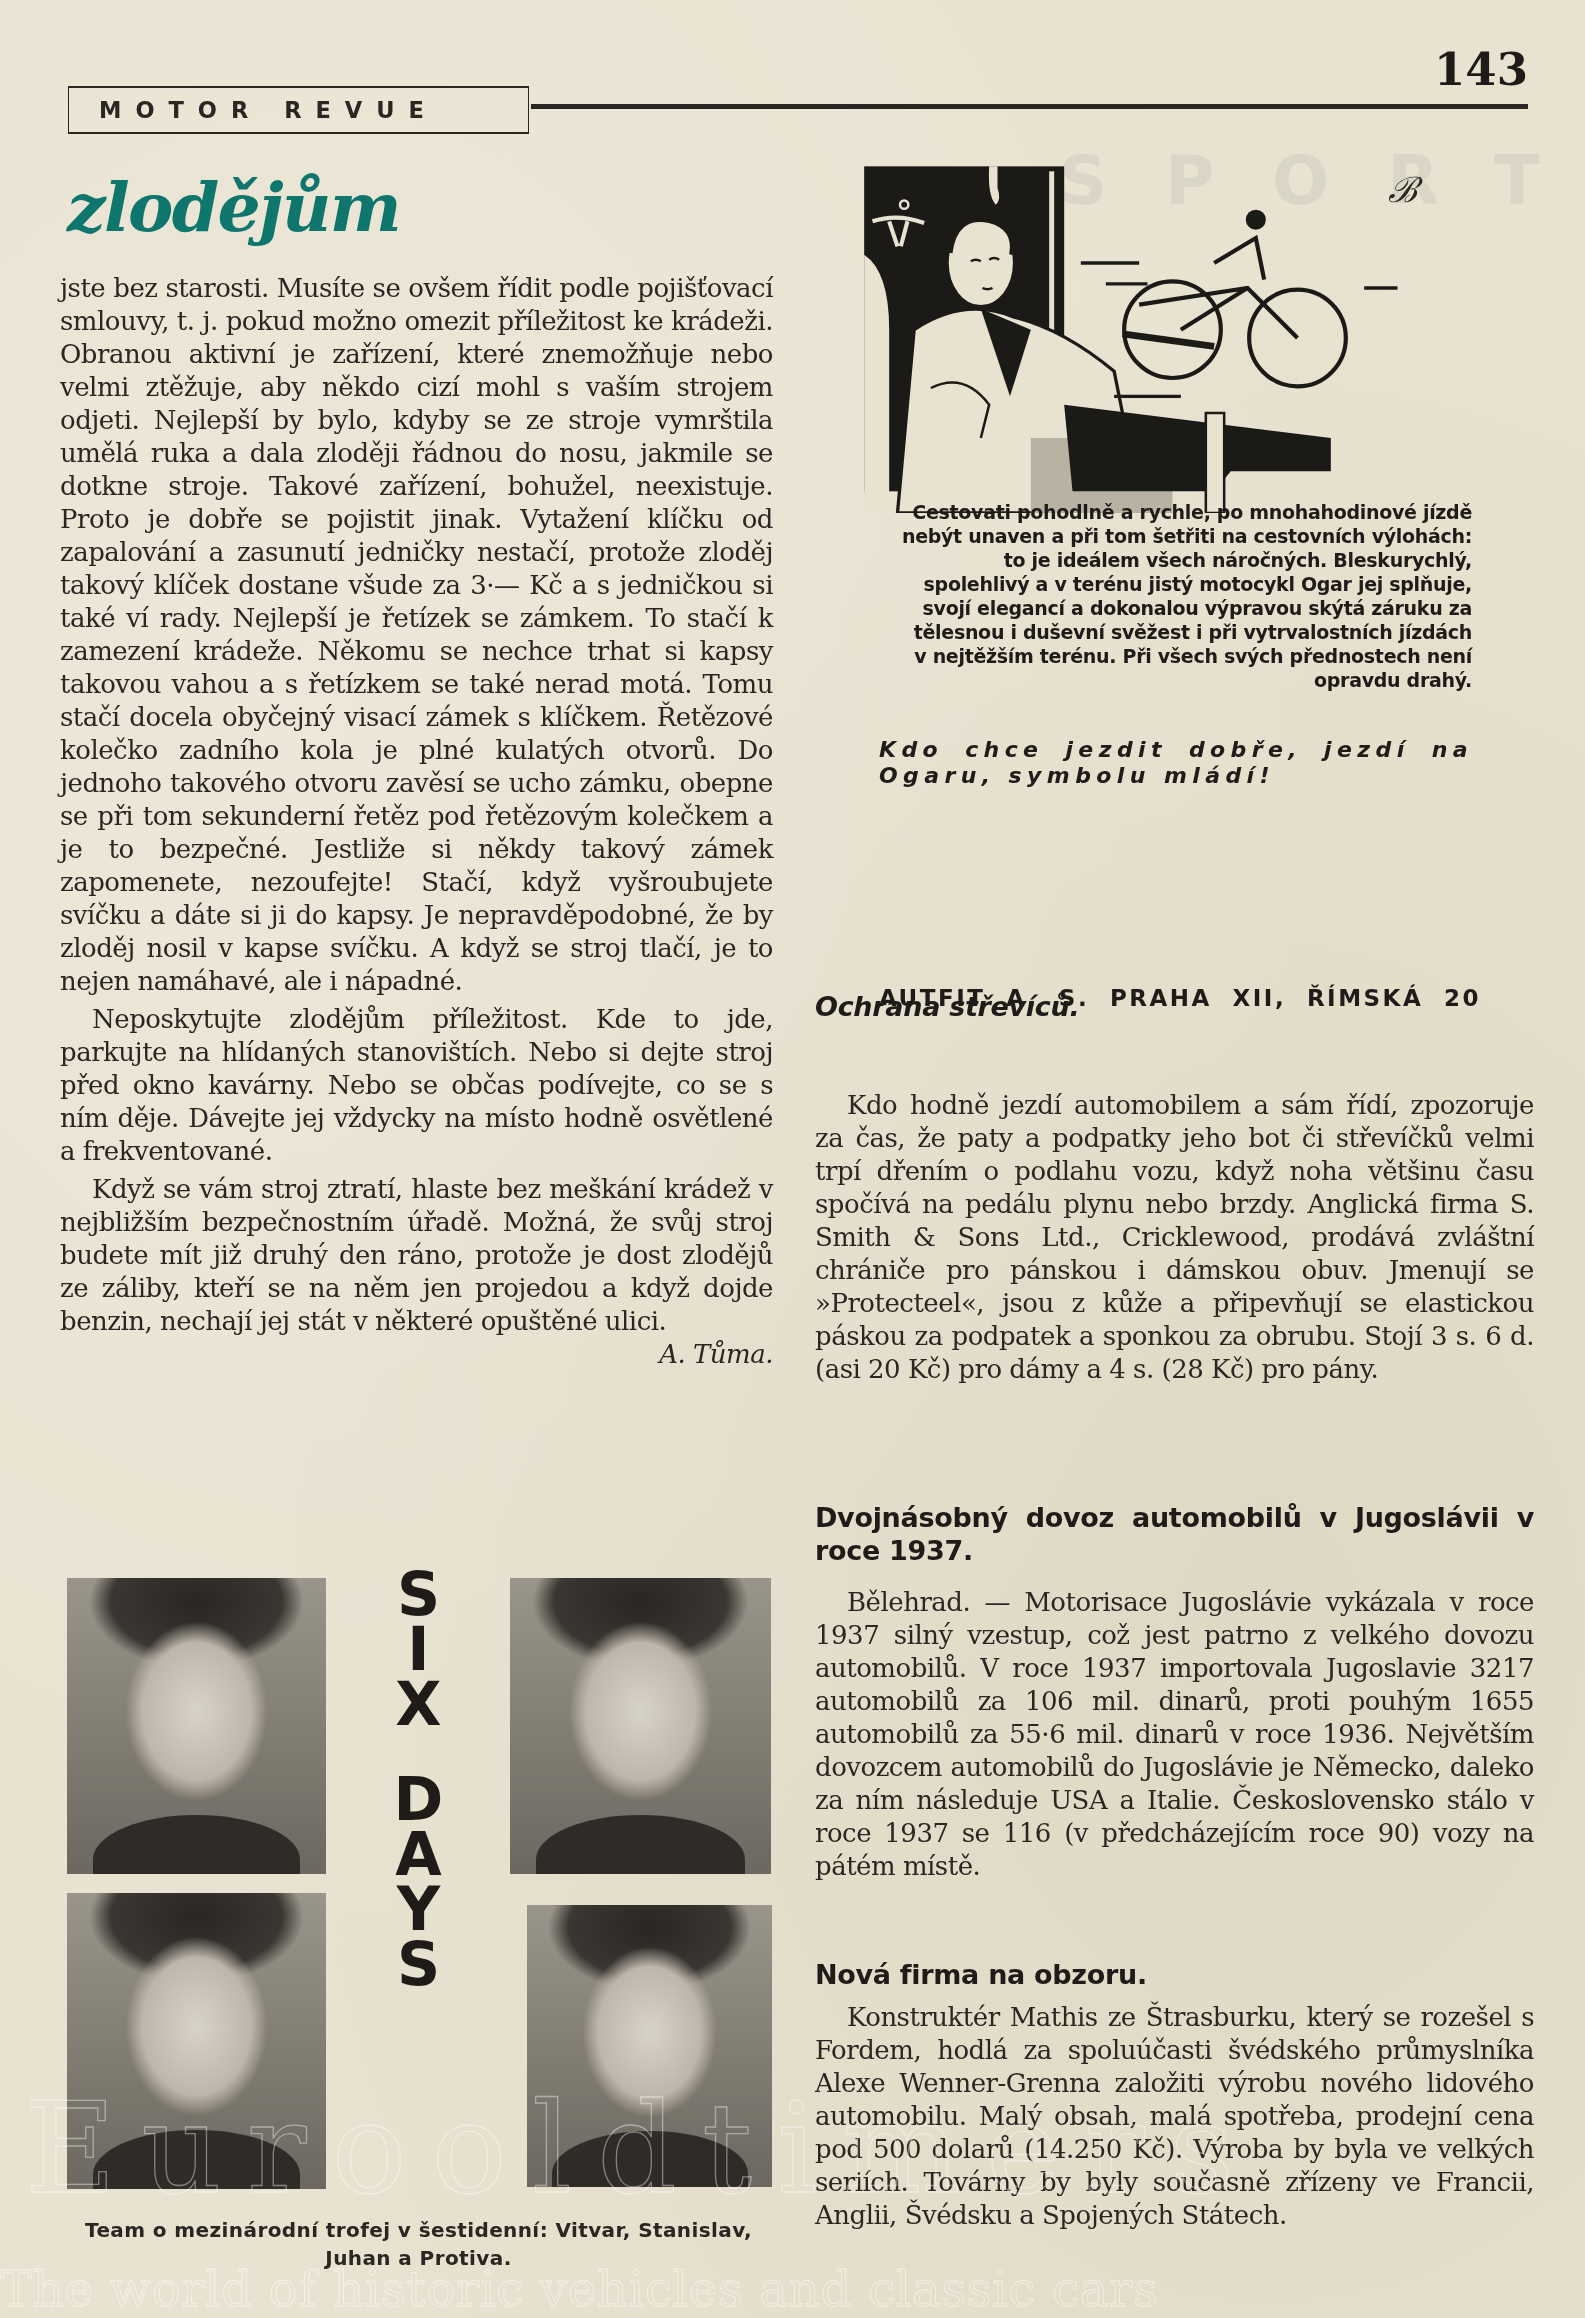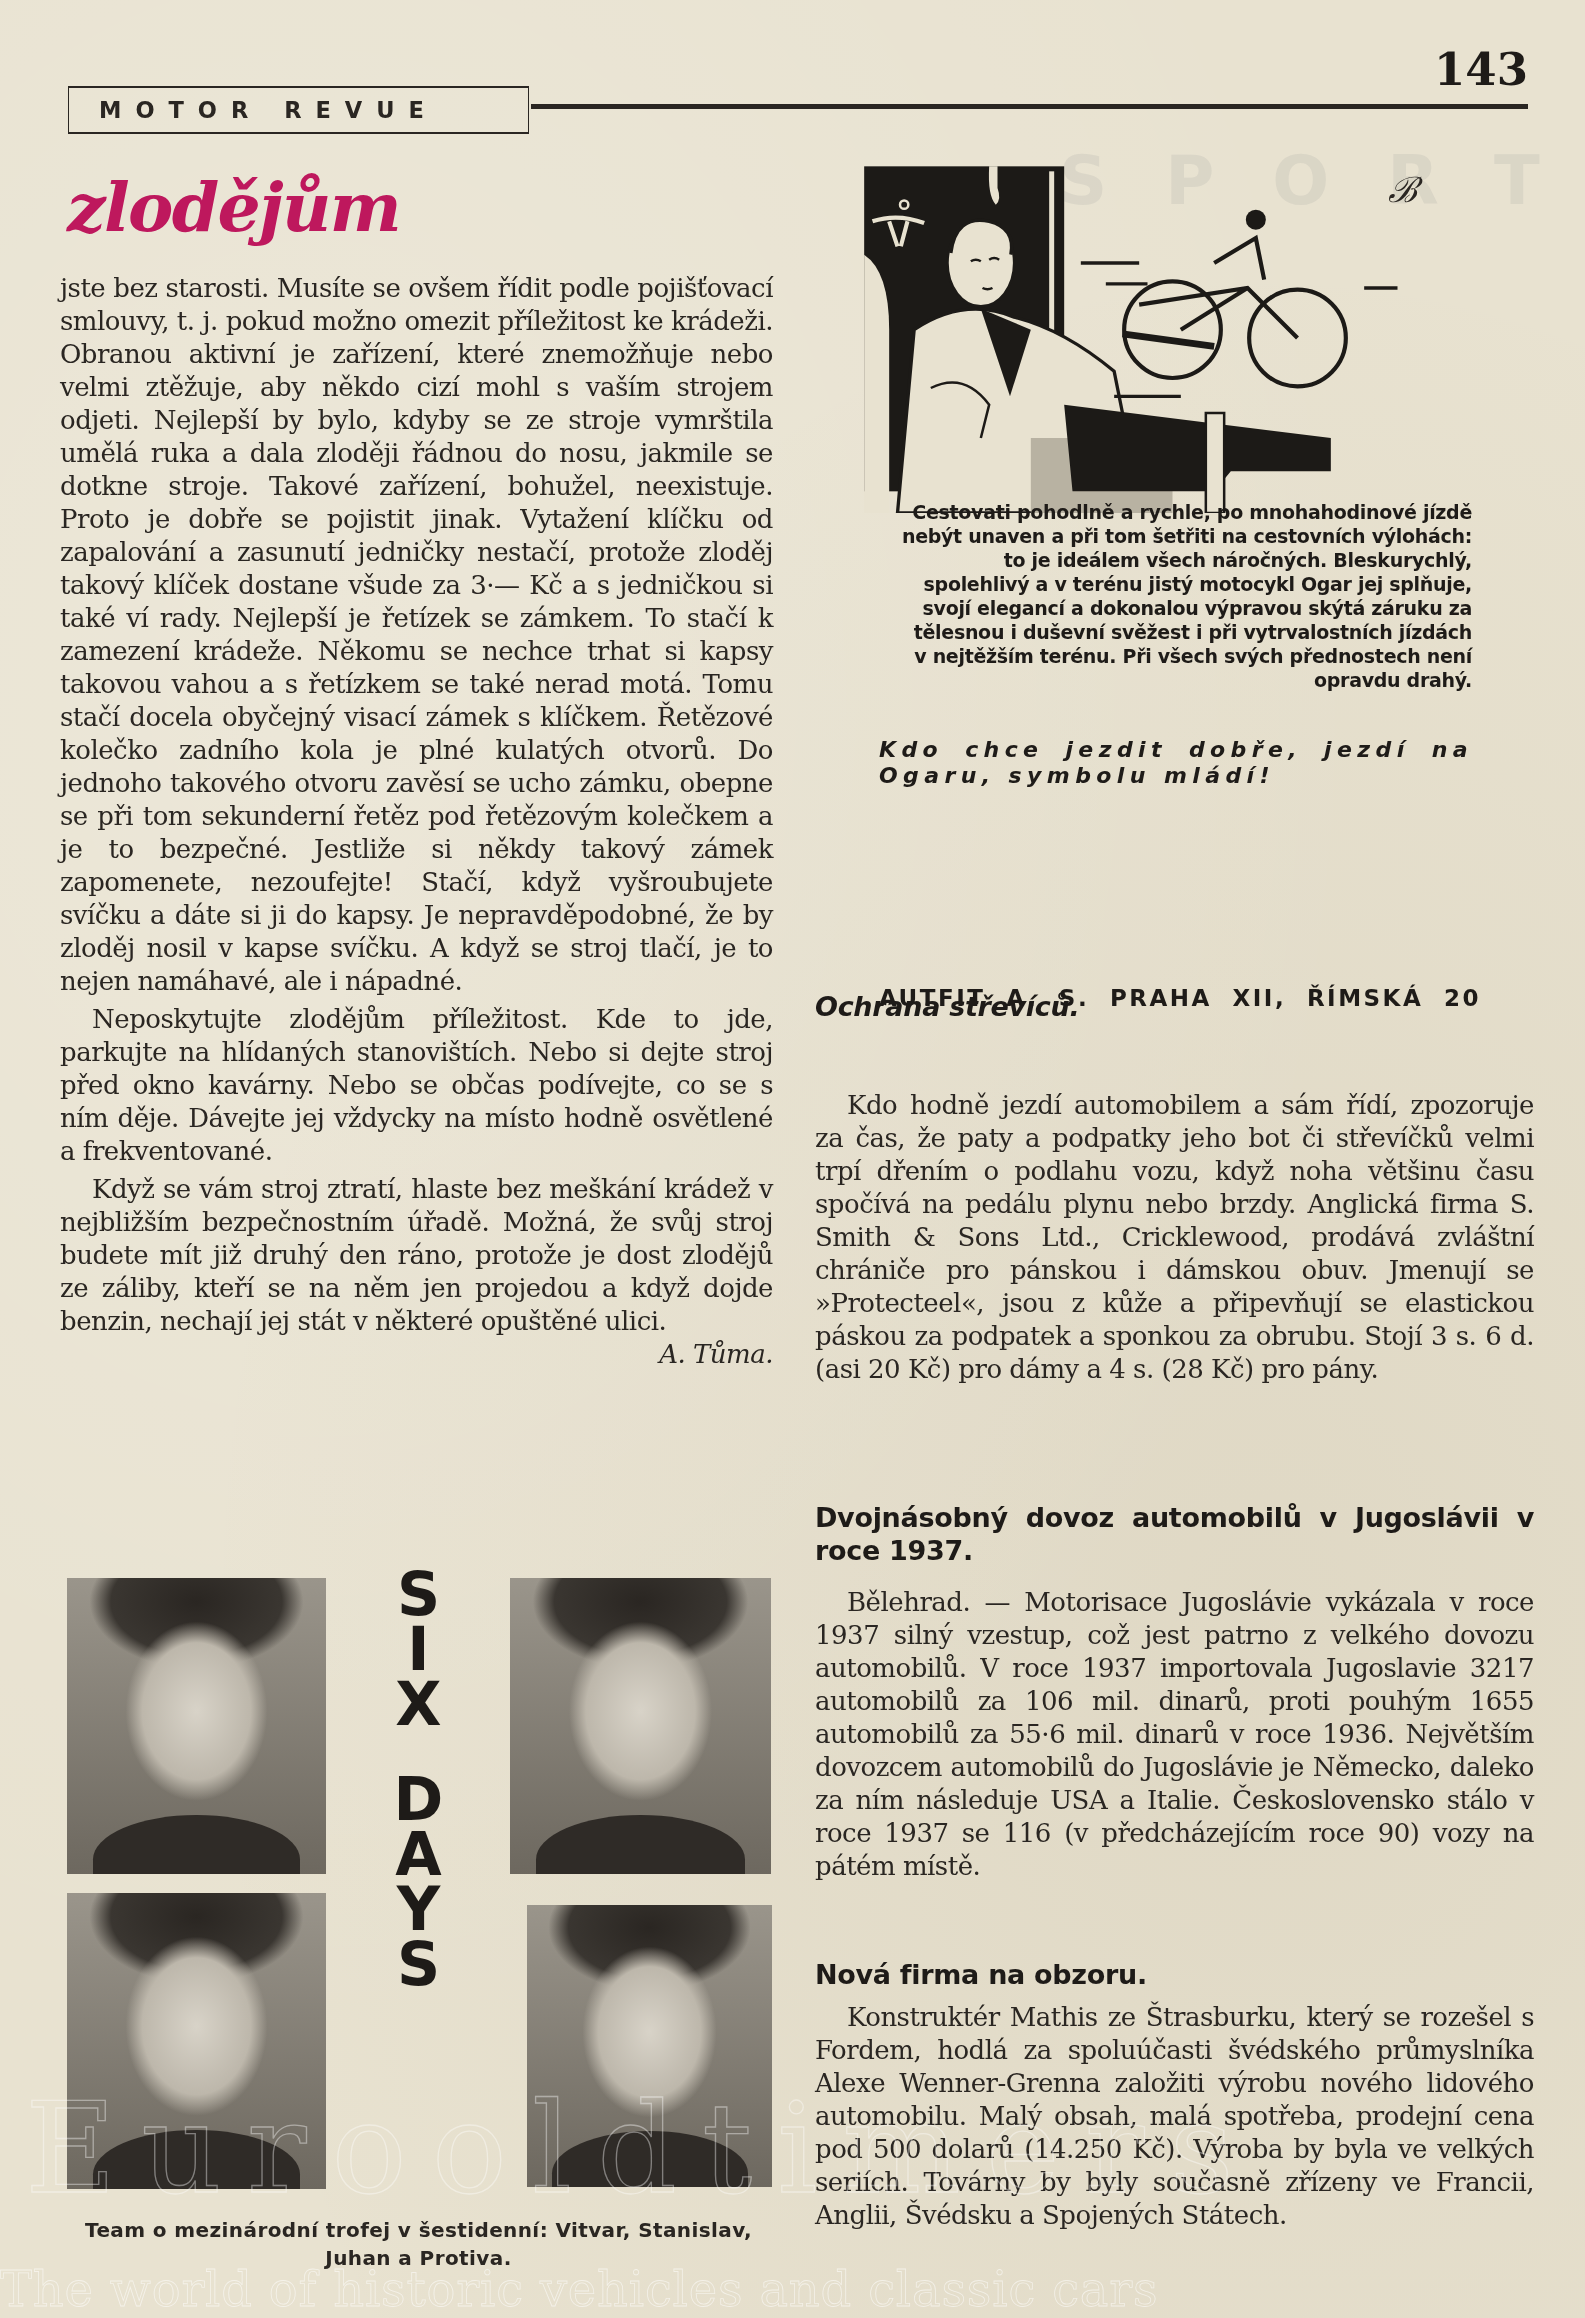--- a/index.html
+++ b/index.html
@@ -36,21 +36,21 @@
   }
   .handwritten-mark {
     left: 1388px; top: 165px; font-family: "DejaVu Serif", serif; font-style: italic;
     font-size: 35px; color: #2a2622;
   }
 
   
   .article-title {
     left: 67px; top: 167px;
     font-family: "DejaVu Serif", "Liberation Serif", serif; font-weight: bold; font-style: italic;
-    font-size: 68px; letter-spacing: -1.7px; color: #be185d;
+    font-size: 68px; letter-spacing: -1.7px; color: #0f766e;
   }
 
   
   .col-text {
     font-family: "DejaVu Serif", "Liberation Serif", serif;
     font-size: 26px; line-height: 33px; text-align: justify; color: #2a2622;
     letter-spacing: -0.5px;
   }
   .col-text p { text-indent: 0; }
   .col-text p.indent { text-indent: 32px; margin-top: 5px; }

